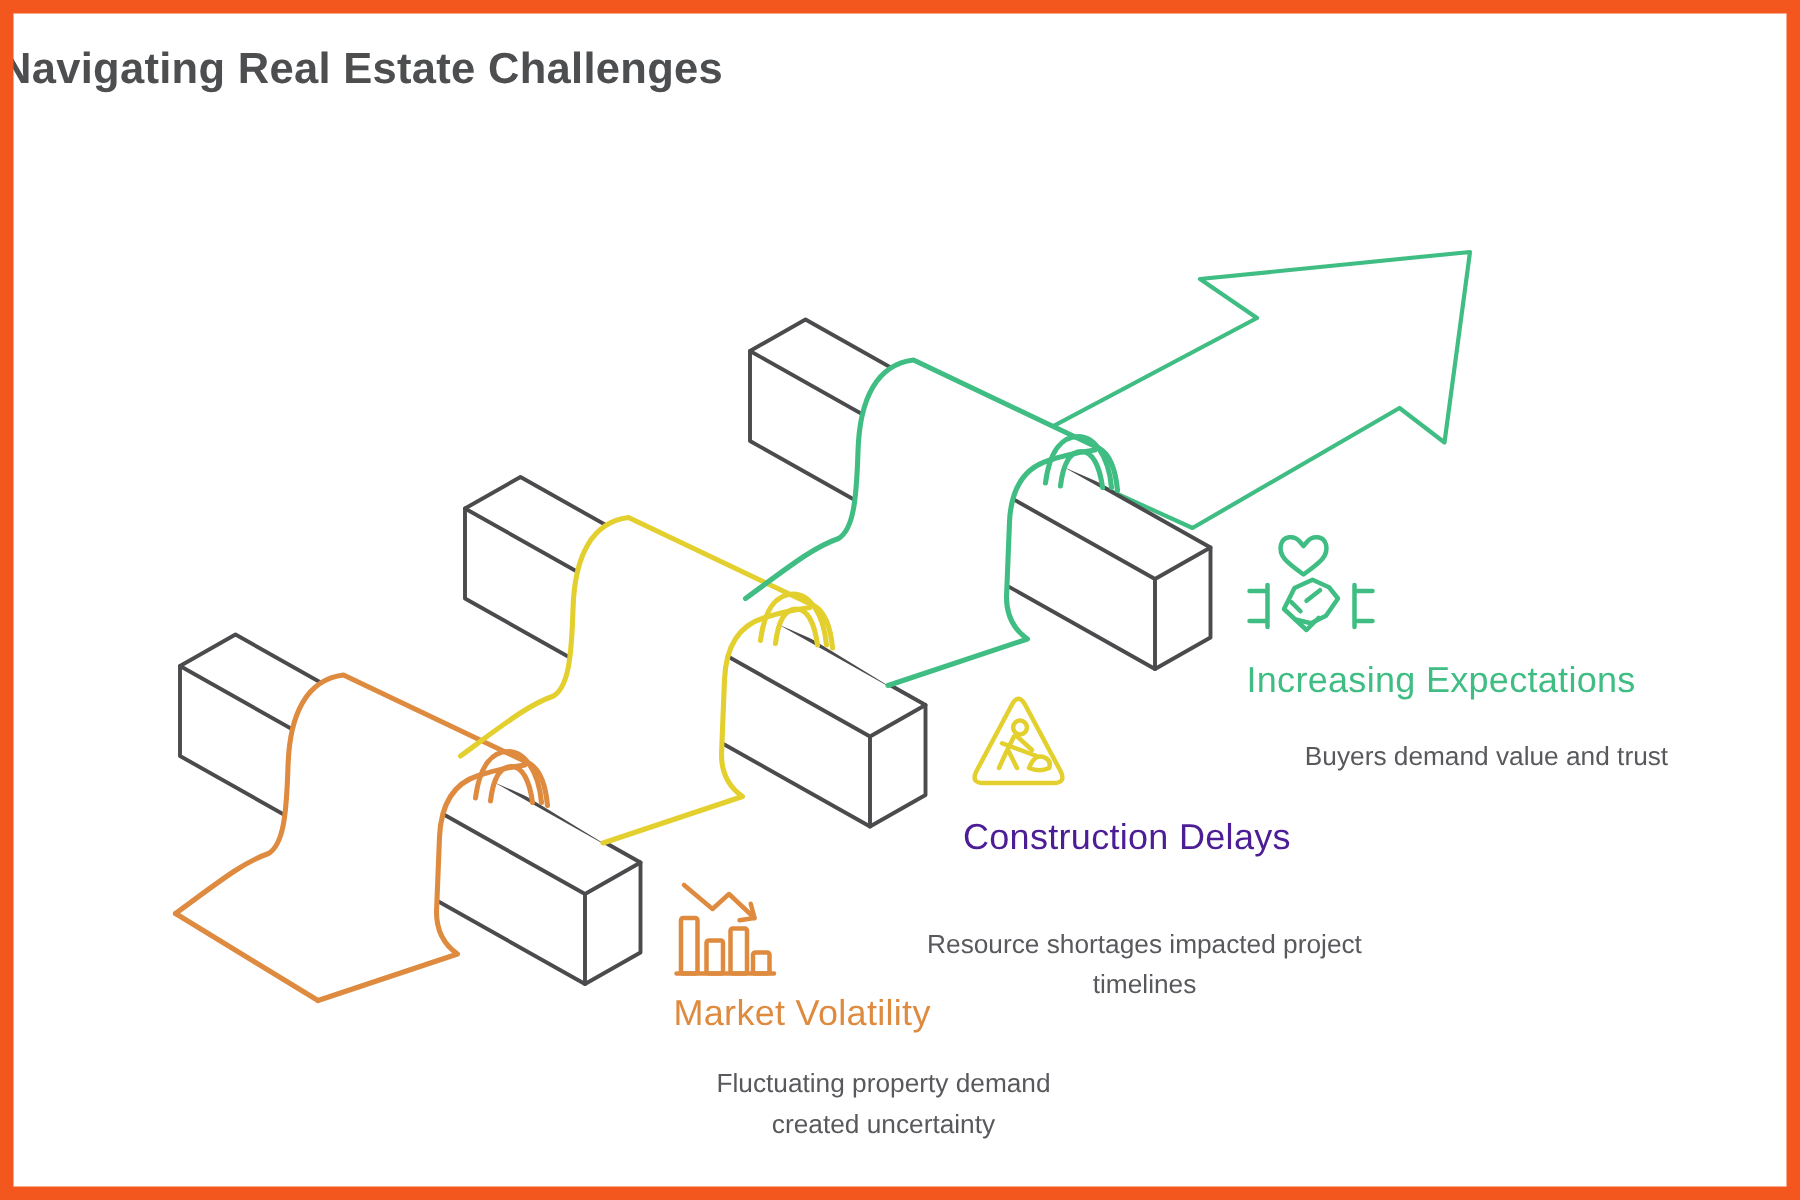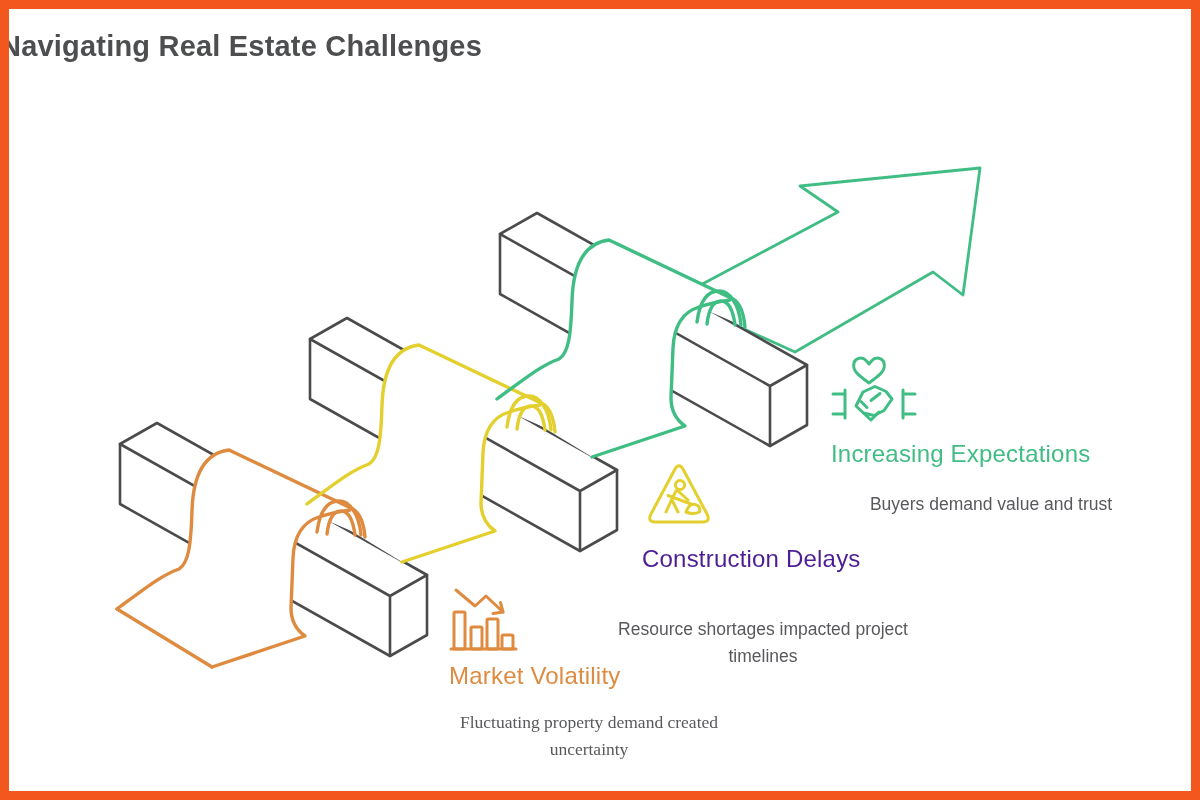--- a/index.html
+++ b/index.html
@@ -92,21 +92,21 @@
     <path d="M8,4 L27,20 L38,10 L55,26"></path>
     <path d="M55,26 L45,27.5 M55,26 L52.5,16.5"></path>
     <rect x="6" y="26" width="11" height="37" rx="1.5"></rect>
     <rect x="23" y="41" width="11" height="22" rx="1.5"></rect>
     <rect x="39" y="33" width="11" height="30" rx="1.5"></rect>
     <rect x="54" y="49" width="11" height="14" rx="1.5"></rect>
     <path d="M3,63 L68,63"></path>
   </svg>
 </div>
 <div class="challenge-name" style="left: 449px; top: 662px; color: rgb(222, 139, 64);">Market Volatility</div>
-<div class="challenge-desc" style="left:449px;top:709px;width:280px;font-family:Liberation Serif, serif;">Fluctuating property demand created uncertainty</div>
+<div class="challenge-desc" style="left:449px;top:709px;width:280px;">Fluctuating property demand created uncertainty</div>
 
 <div class="challenge" style="left: 641px; top: 458px; color: rgb(227, 207, 45);">
   <svg class="icon-svg icon" width="76" height="82" viewBox="0 0 76 82">
     <path d="M33.5,12 L10,56 Q6,64 14.5,64 L61.5,64 Q70,64 66,56 L42.5,12 Q38,3.5 33.5,12 Z"></path>
     <circle cx="39" cy="27" r="4.6"></circle>
     <path d="M35,33 L30,43 L25,54"></path>
     <path d="M31,42 L37,54"></path>
     <path d="M36.5,32.5 L47,42"></path>
     <path d="M27,37.5 L50,46"></path>
     <path d="M45,54 Q48.5,45 54,46.5 Q60,48 58.5,54 Q52,57 45,54 Z"></path>

